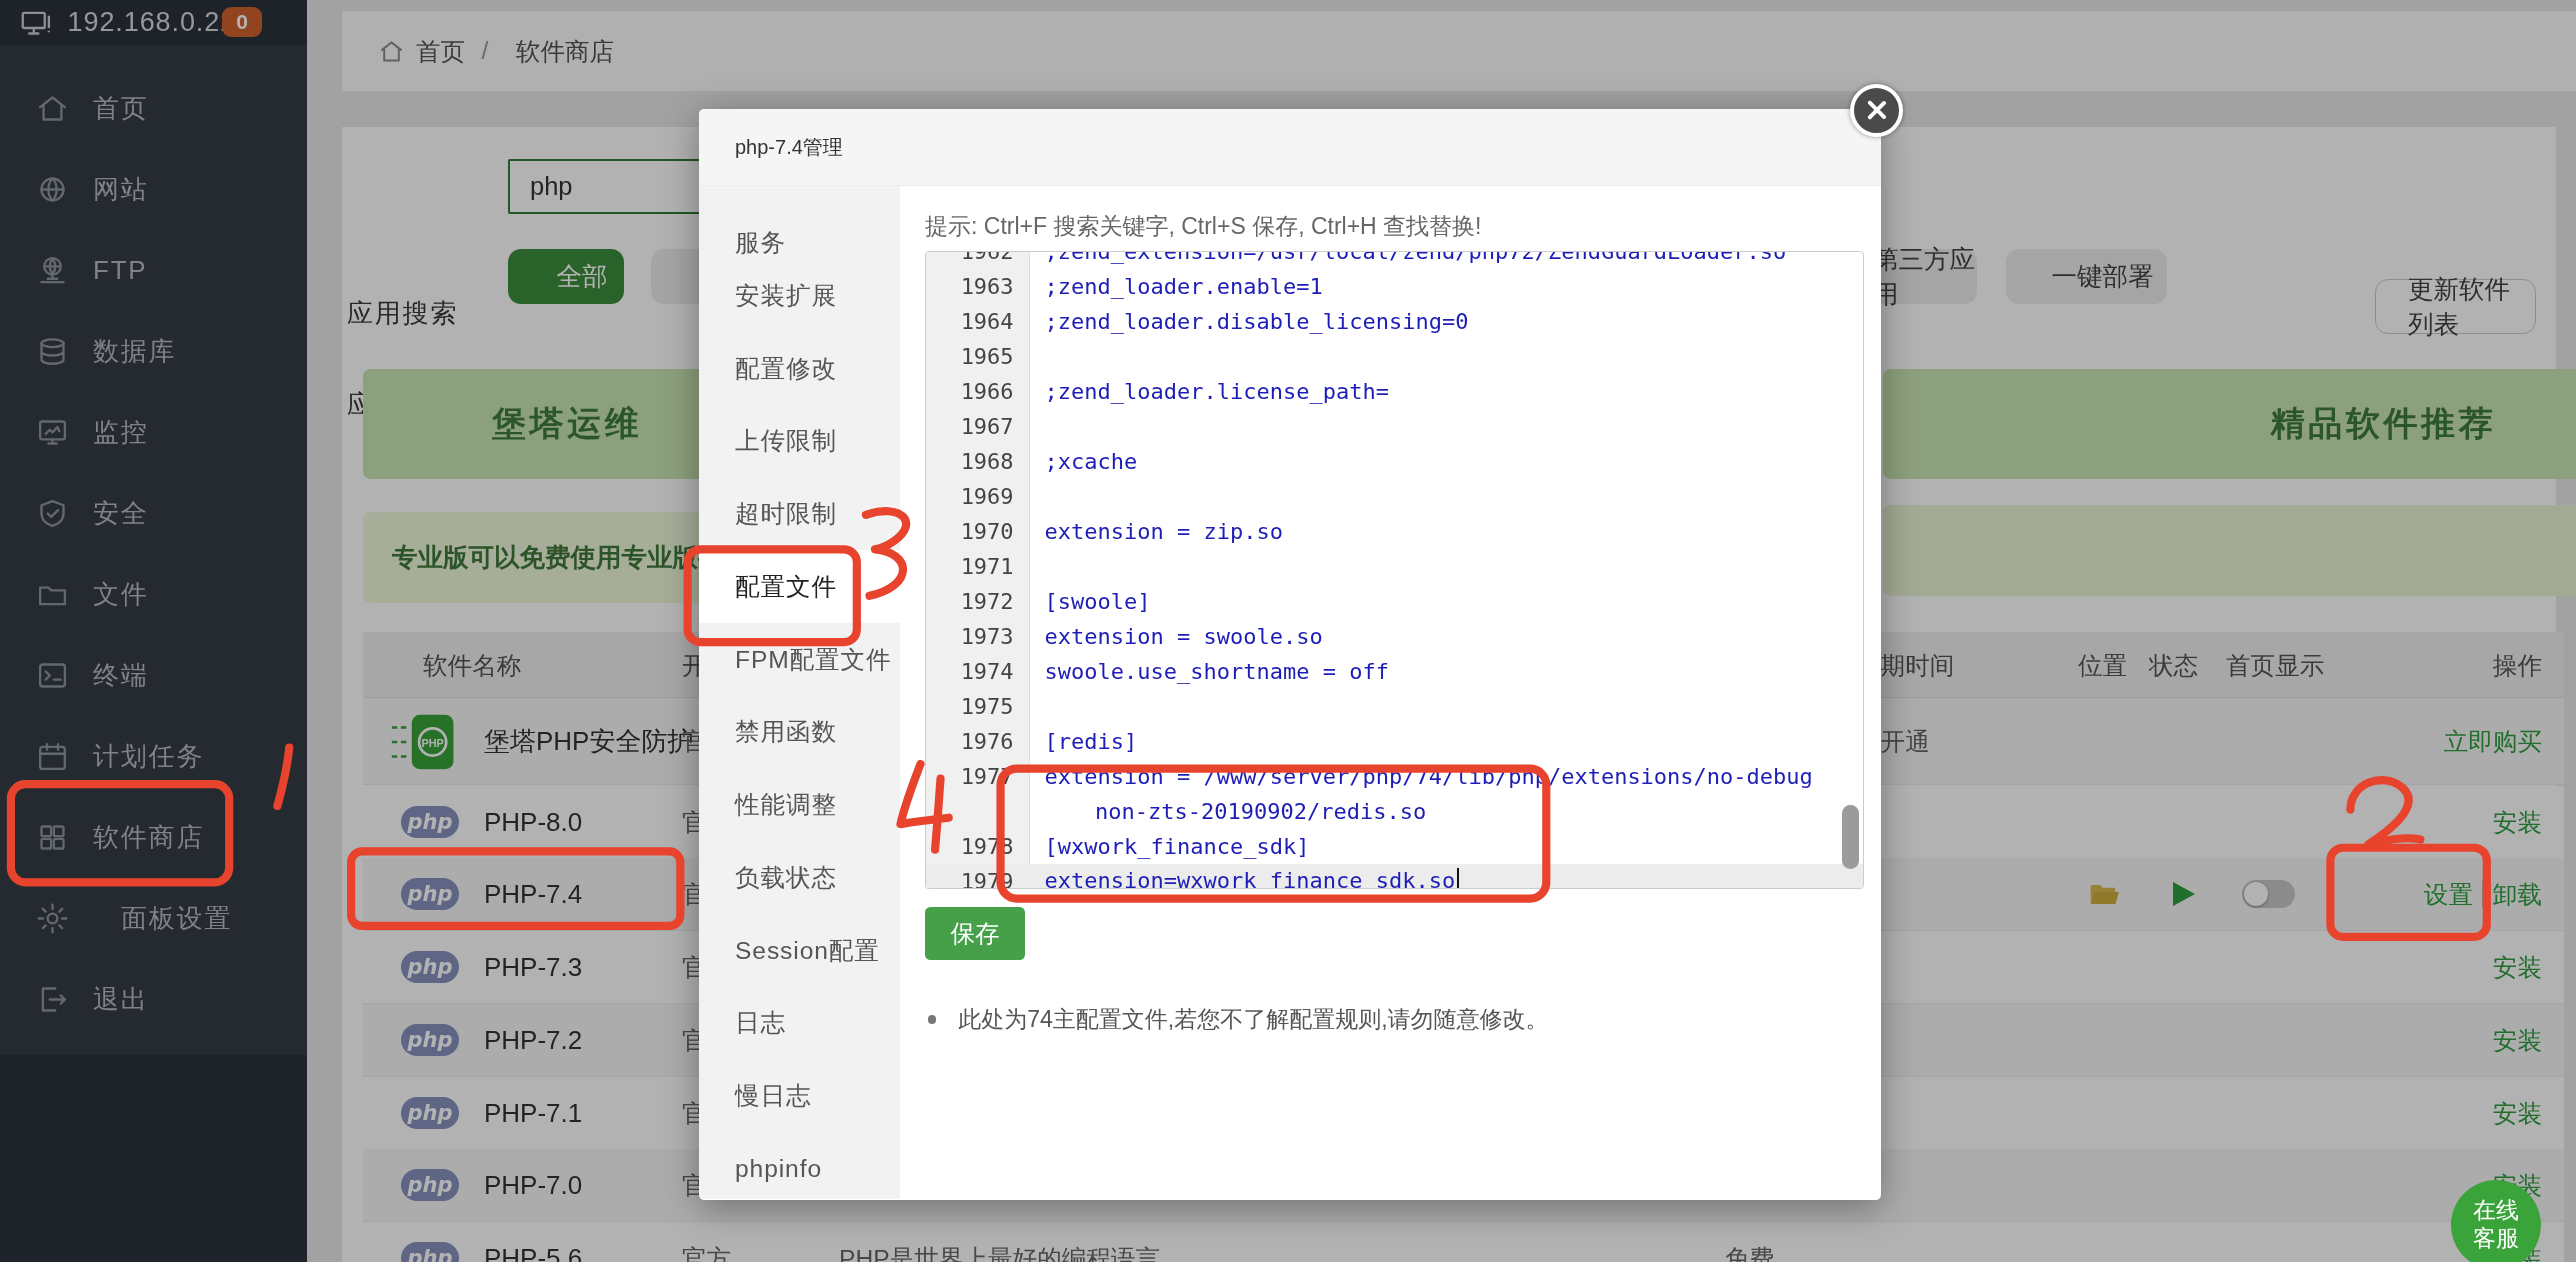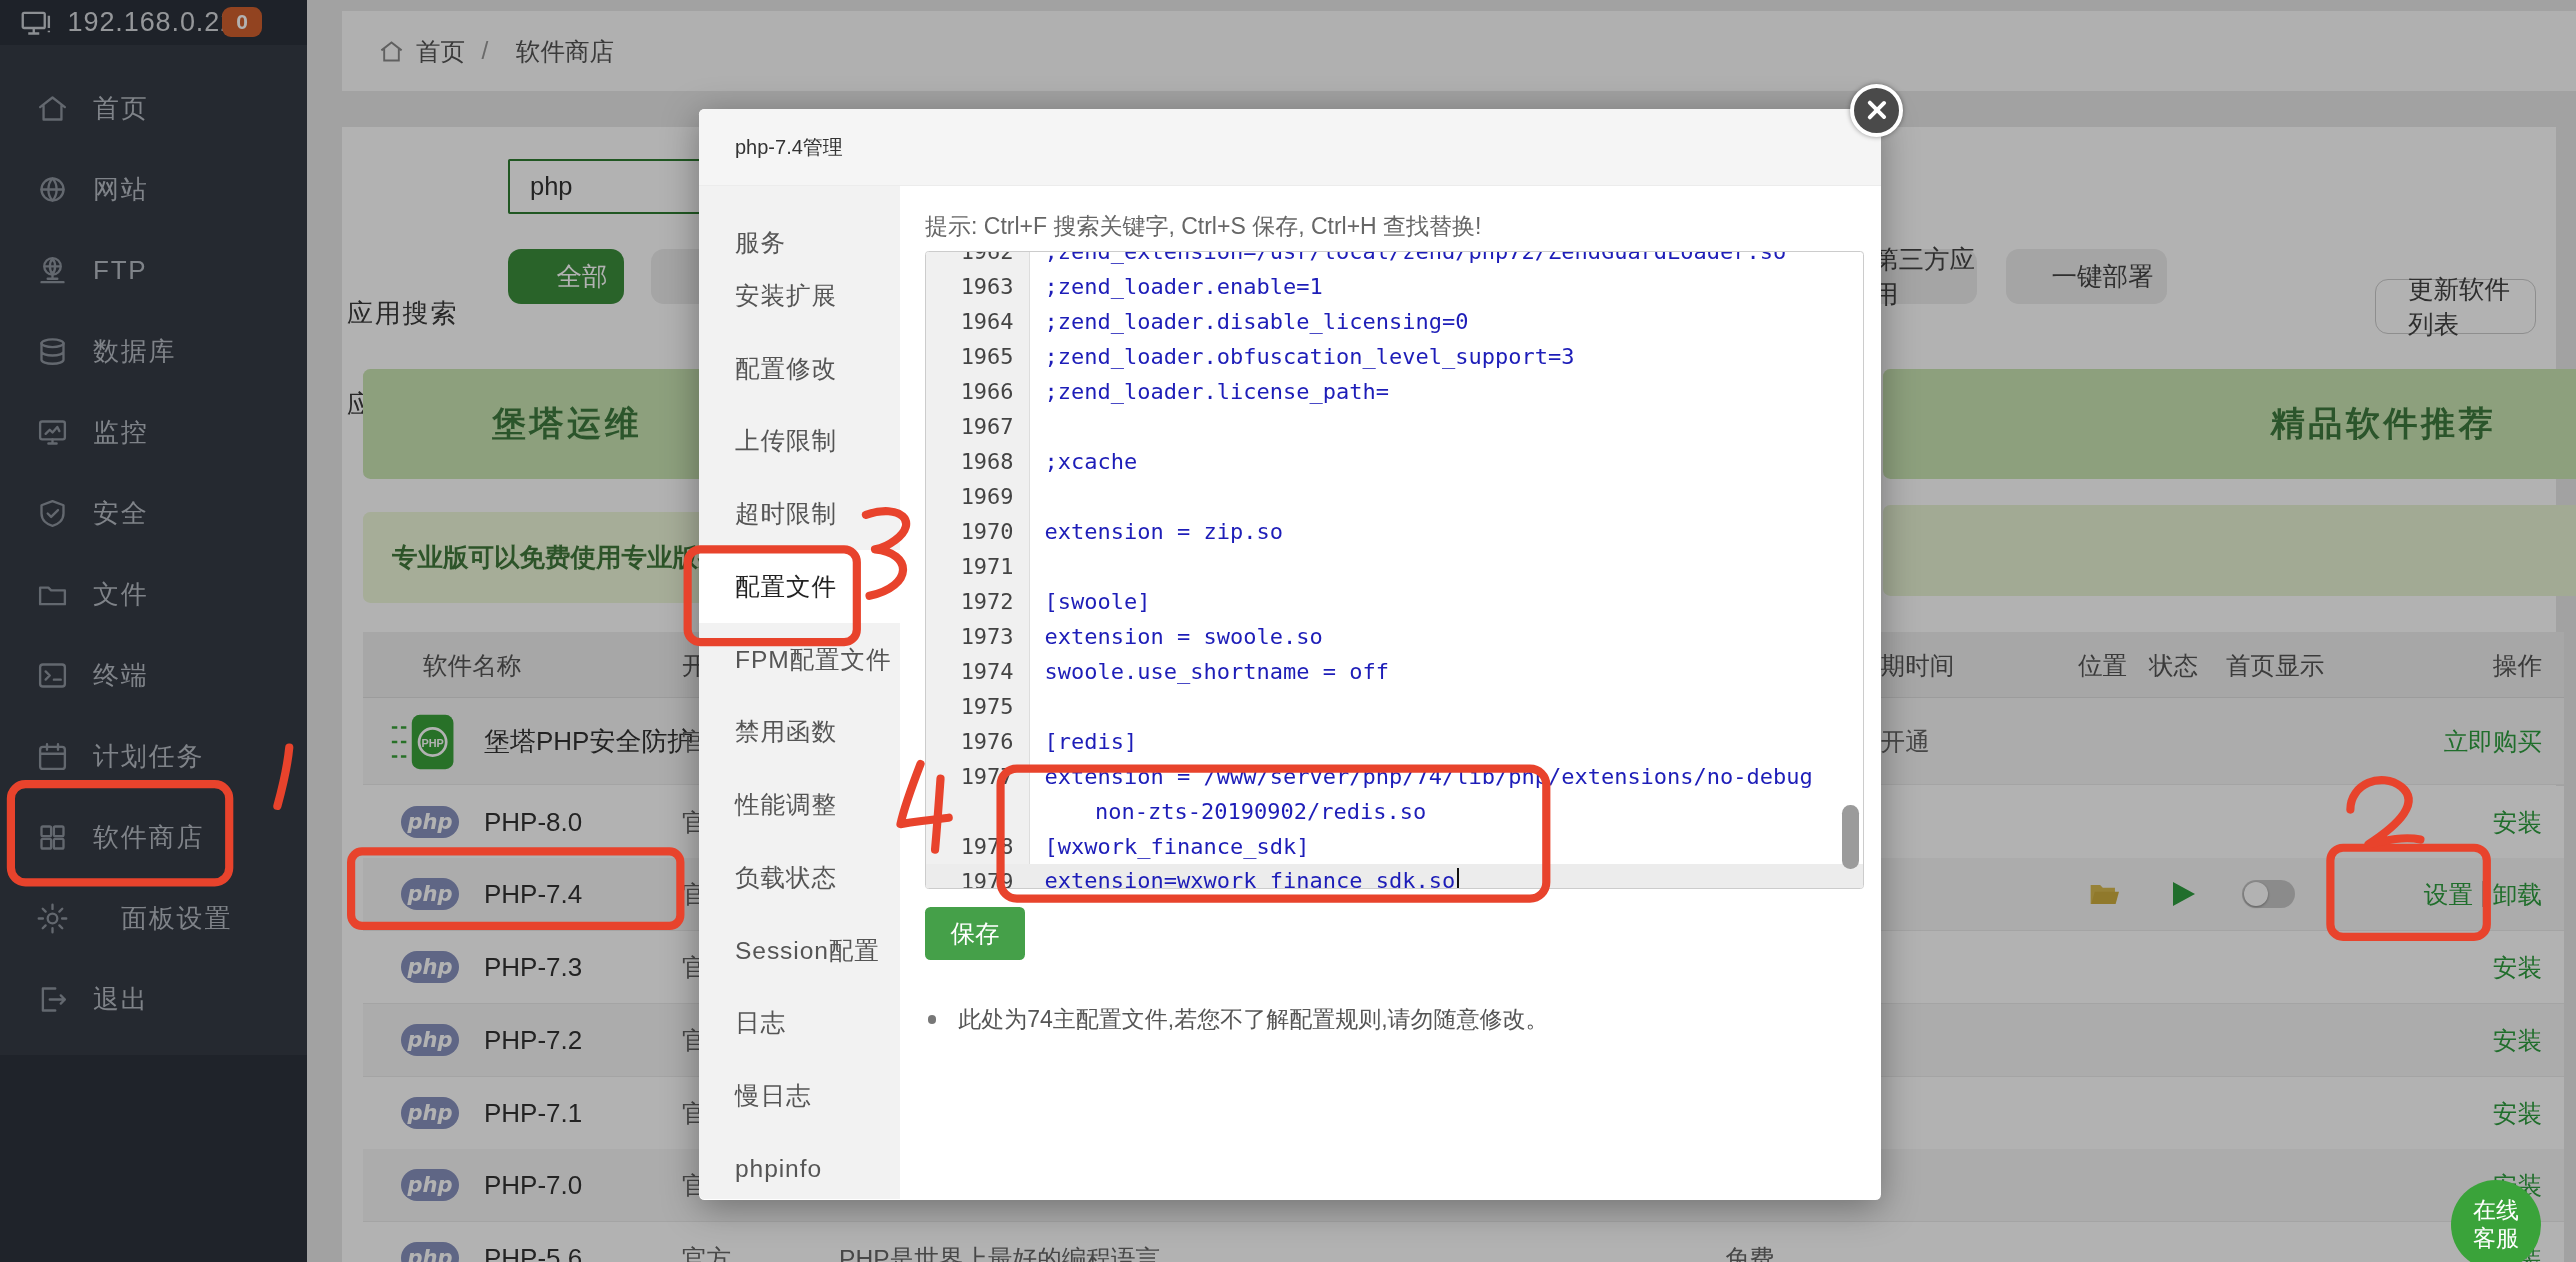--- a/index.html
+++ b/index.html
@@ -418,21 +418,20 @@
           <div class="cl-row">
             <span class="cl-num">1963</span>
             <span class="cl-code">;zend_loader.enable=1</span>
           </div>
           <div class="cl-row">
             <span class="cl-num">1964</span>
             <span class="cl-code">;zend_loader.disable_licensing=0</span>
           </div>
           <div class="cl-row">
             <span class="cl-num">1965</span>
-            <span class="cl-code">;zend_loader.obfuscation_level_support=3</span>
           </div>
           <div class="cl-row">
             <span class="cl-num">1966</span>
             <span class="cl-code">;zend_loader.license_path=</span>
           </div>
           <div class="cl-row">
             <span class="cl-num">1967</span>
             <span class="cl-code"></span>
           </div>
           <div class="cl-row">

